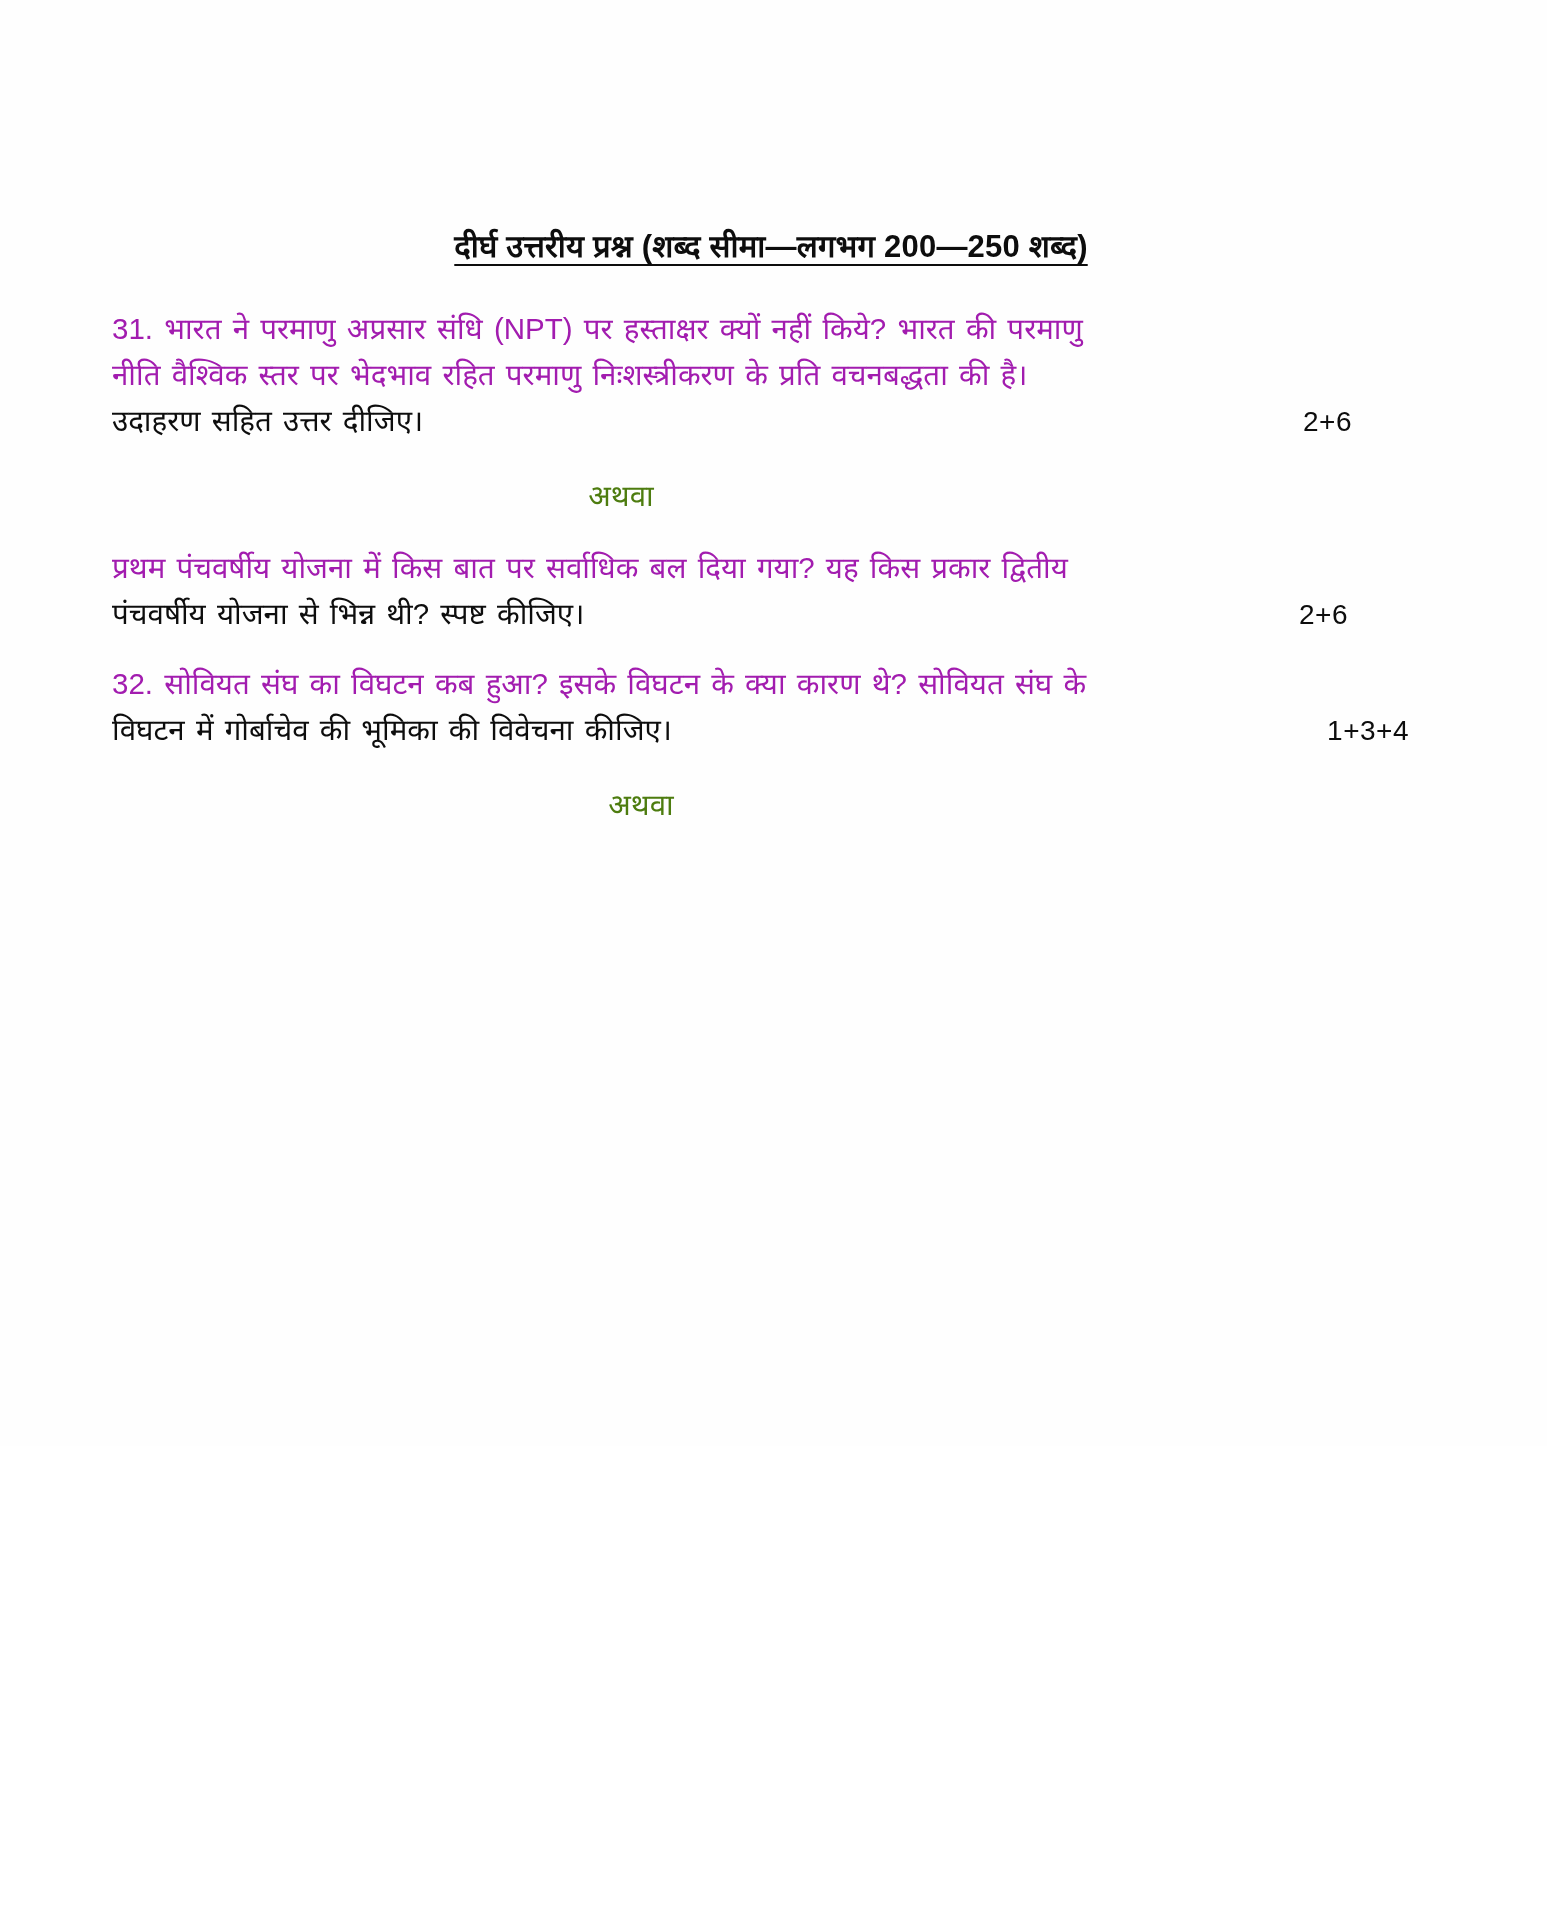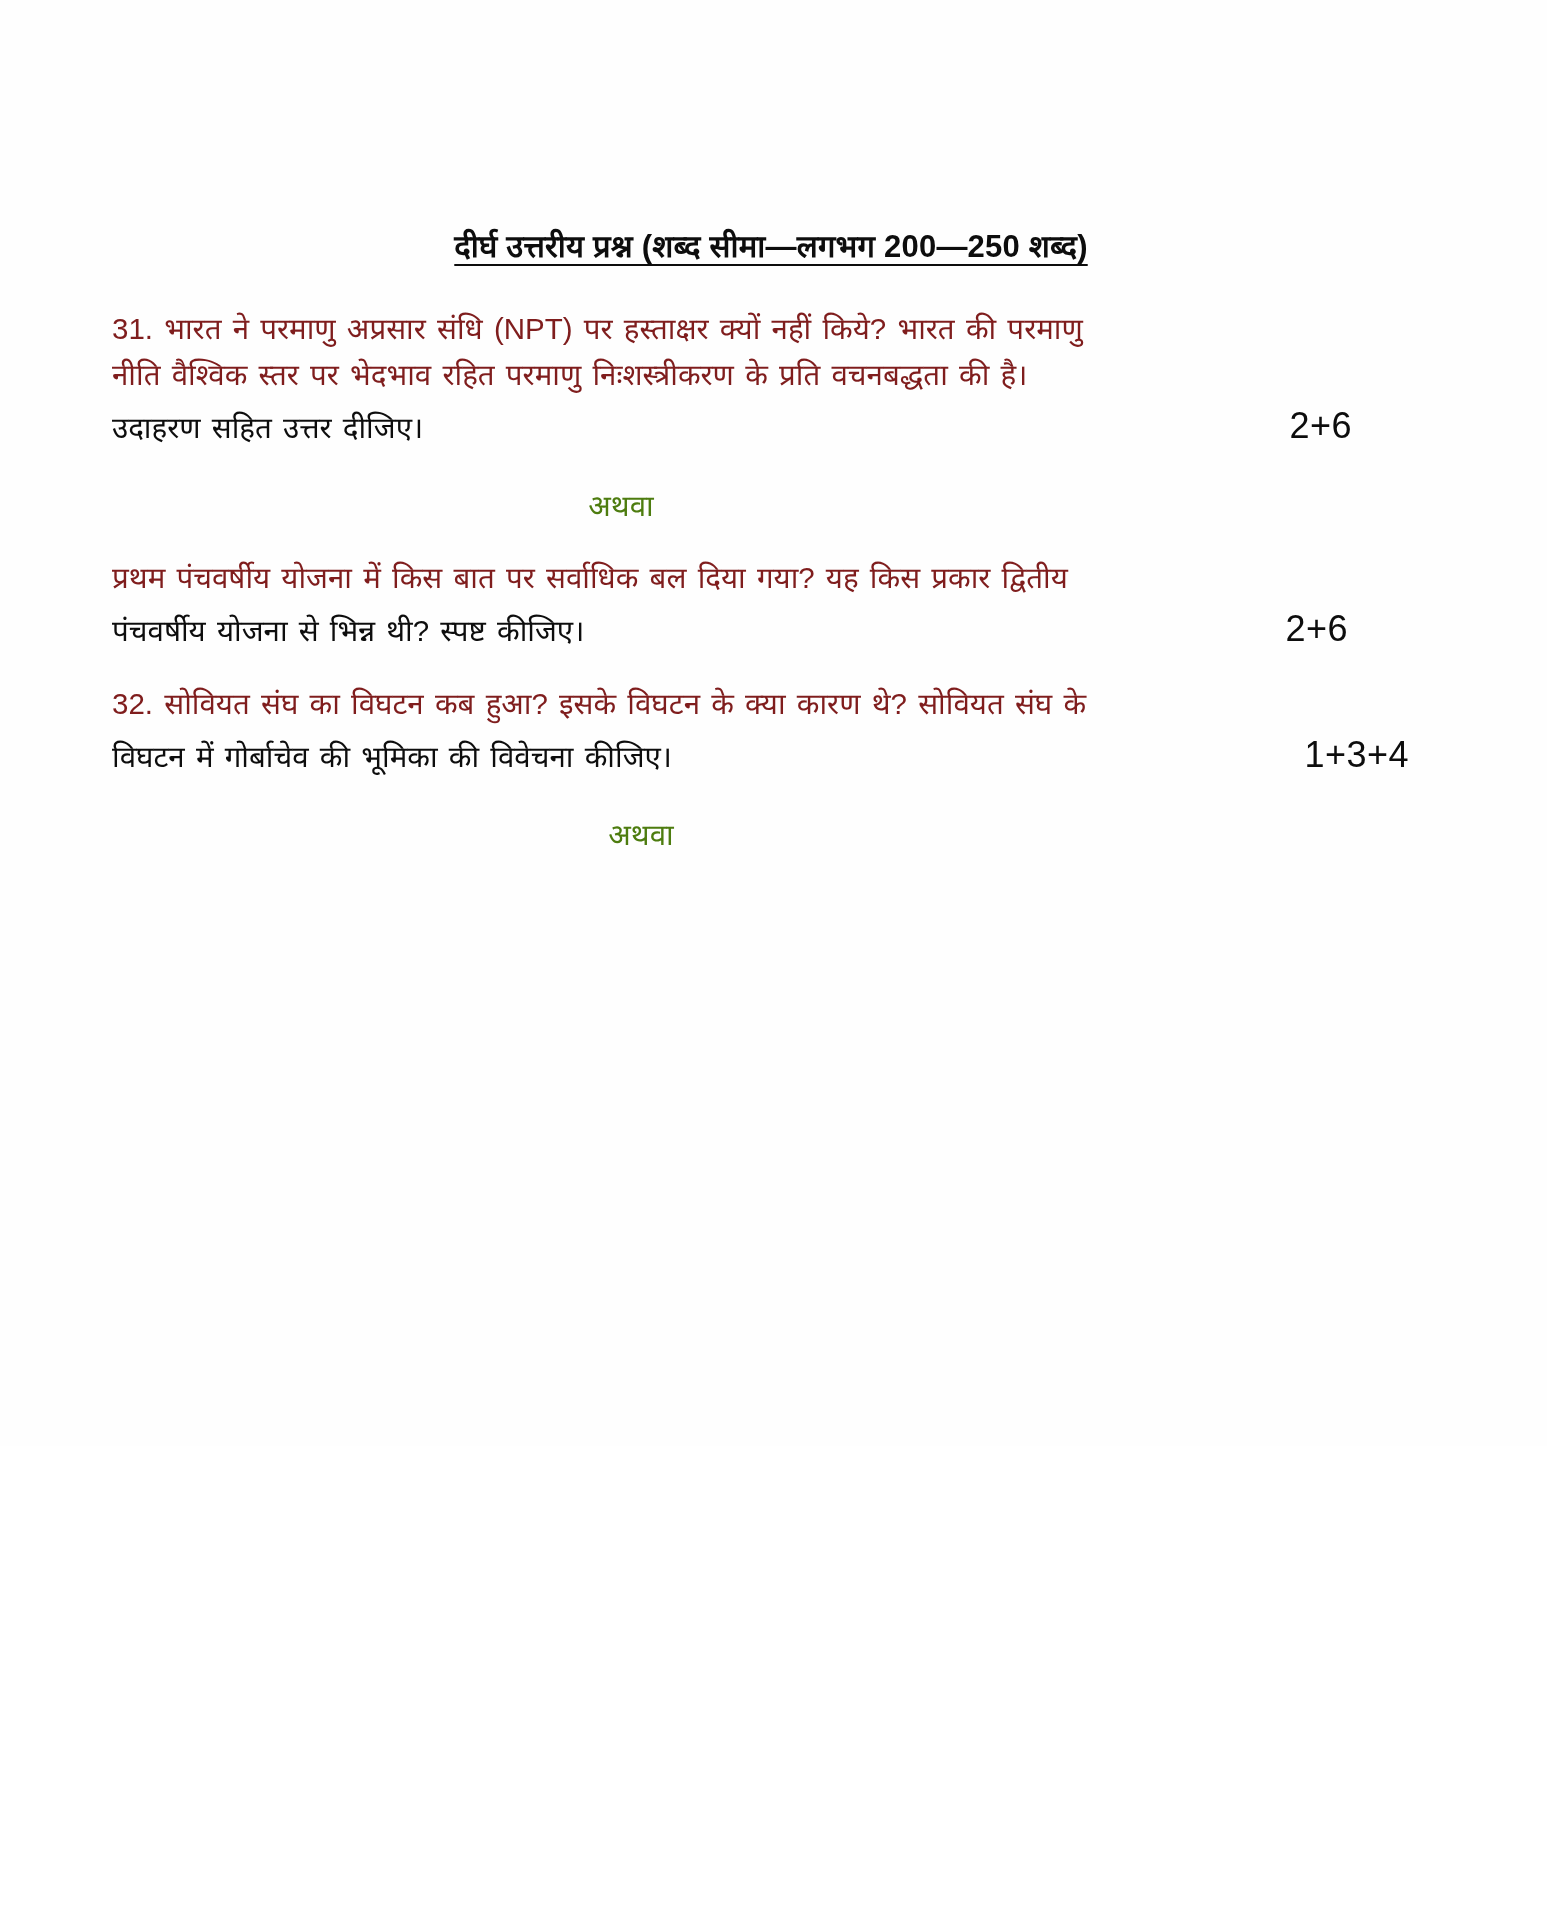--- a/index.html
+++ b/index.html
@@ -50,42 +50,42 @@
 
   
   .qblock {
     position: relative;
     margin-bottom: 10px;
   }
 
   .qtext {
     font-size: 29.5px;
     line-height: 1.56;
-    color: #7f1d1d;
+    color: #a21caf;
     text-align: justify;
     text-justify: inter-word;
     word-spacing: 3px;
     margin: 0;
   }
 
   .lastline {
     position: relative;
     display: flex;
     justify-content: space-between;
     align-items: baseline;
     font-size: 29.5px;
     line-height: 1.56;
     color: #0d0d0d;
     word-spacing: 3px;
   }
   .lastline .txt {
     white-space: nowrap;
   }
   .marks {
-    font-size: 36px;
+    font-size: 28px;
     font-family: "Liberation Sans", sans-serif;
     color: #0d0d0d;
     white-space: nowrap;
     letter-spacing: 0.5px;
   }
   .marks-pad-a { margin-right: 78px; }
   .marks-pad-b { margin-right: 82px; }
   .marks-pad-c { margin-right: 21px; }
   .marks-pad-d { margin-right: 56px; }
 

